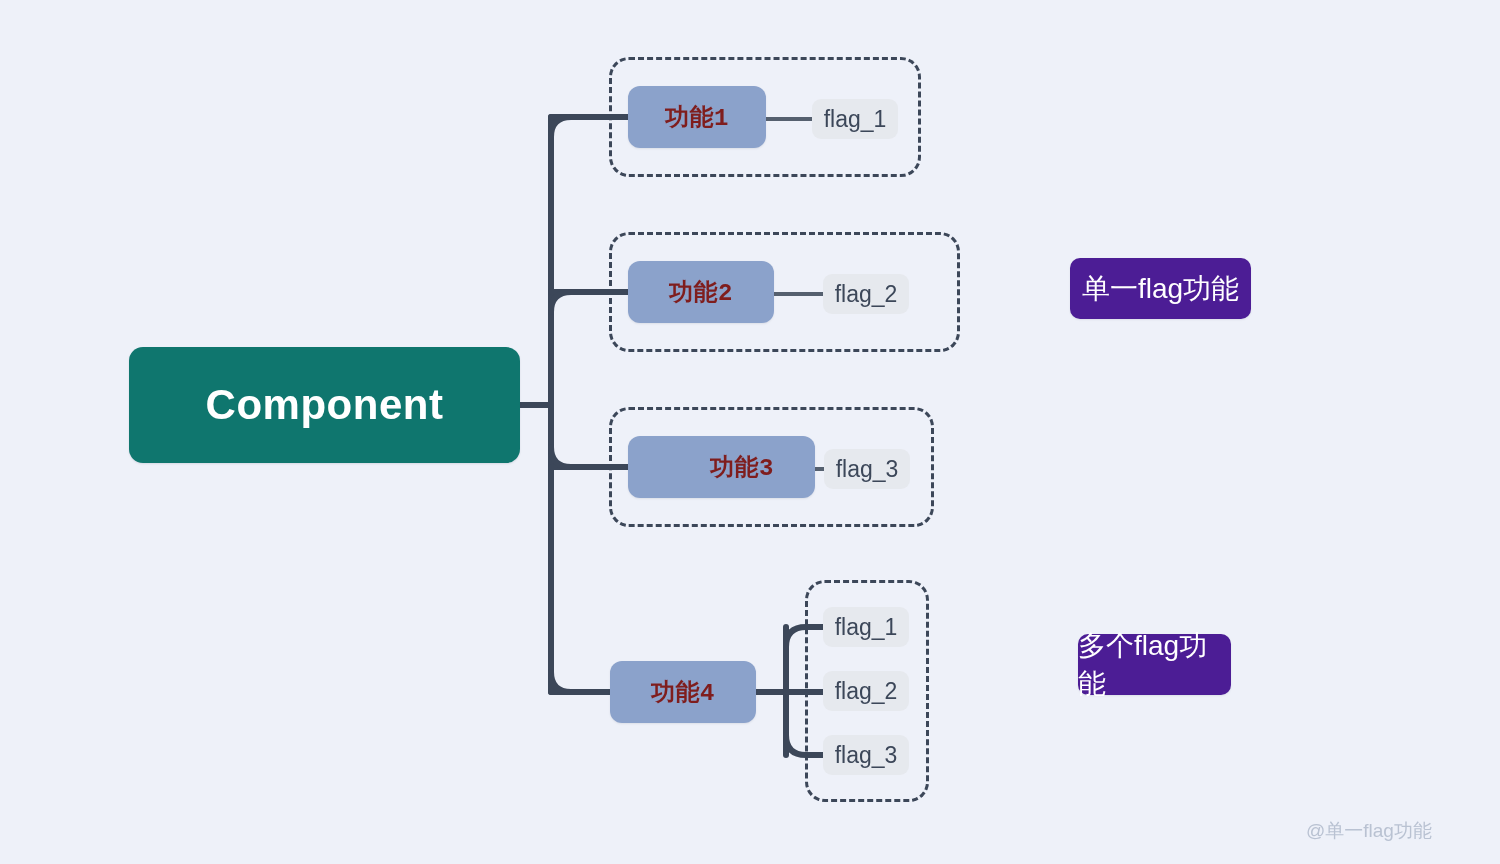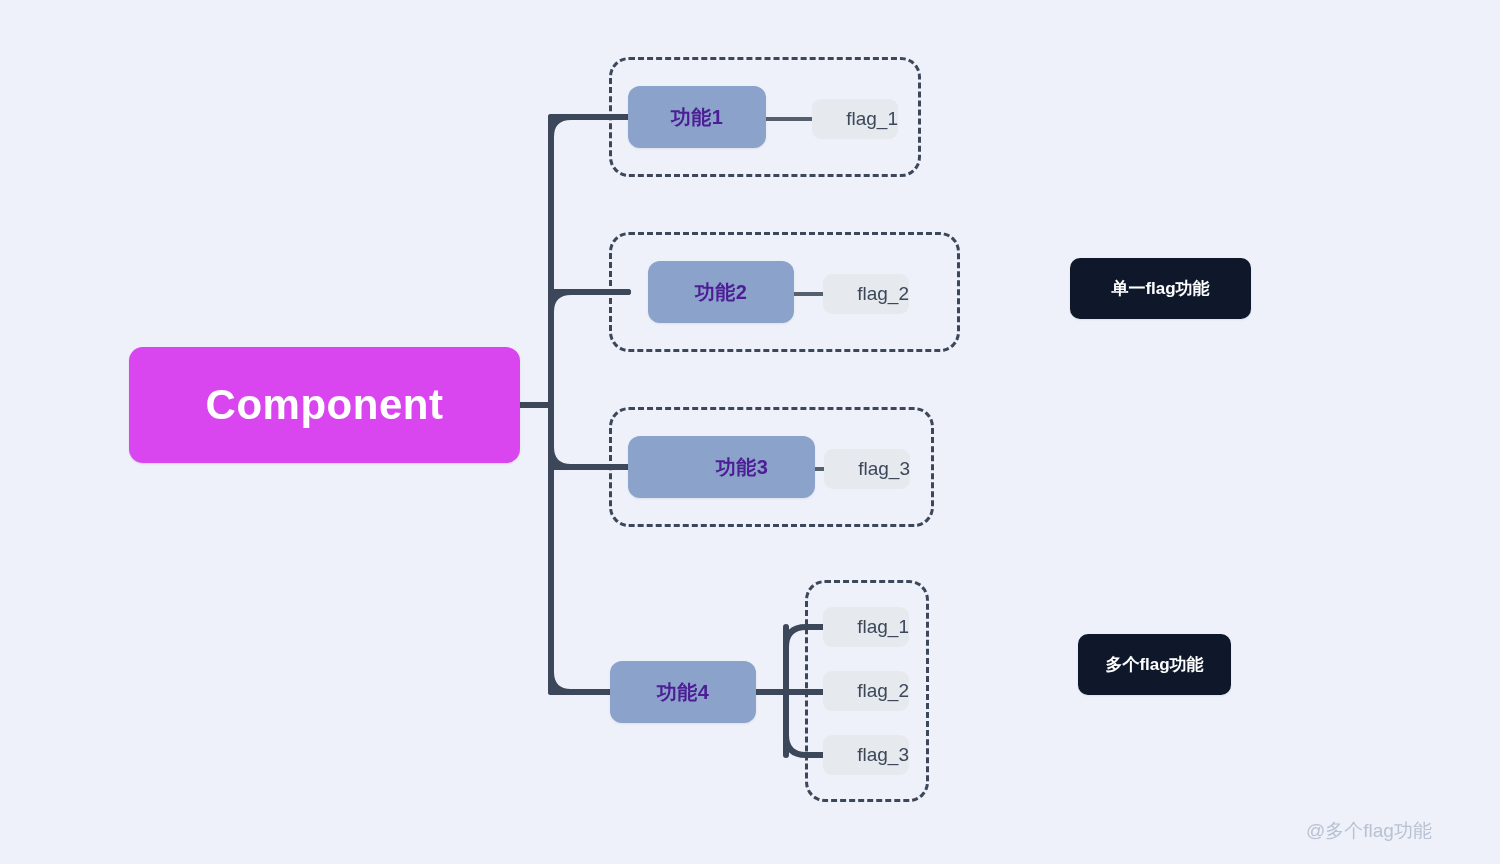--- a/index.html
+++ b/index.html
@@ -27,21 +27,21 @@
     pointer-events: none;
   }
 
   
   .root-node {
     position: absolute;
     left: 129px;
     top: 347px;
     width: 391px;
     height: 116px;
-    background: #d946ef;
+    background: #0f766e;
     border-radius: 14px;
     display: flex;
     align-items: center;
     justify-content: center;
     box-shadow: 0 1px 2px rgba(40,50,70,.12);
   }
   .root-node .root-label {
     color: #ffffff;
     font-size: 42px;
     font-weight: bold;
@@ -64,60 +64,60 @@
   .fn-node {
     position: absolute;
     background: #8ba2cb;
     border-radius: 12px;
     display: flex;
     align-items: center;
     justify-content: center;
     box-shadow: 0 1px 2px rgba(60,71,89,.10);
   }
   .fn-node .fn-label {
-    color: #4c1d95;
-    font-size: 20px;
+    color: #7f1d1d;
+    font-size: 24px;
     font-weight: bold;
     letter-spacing: 0.5px;
+    font-family: Liberation Mono, monospace;
   }
   .fn1 { left: 628px; top: 86px;  width: 138px; height: 62px; }
-  .fn2 { left: 628px; top: 261px; width: 146px; height: 62px; margin-left: 20px; }
+  .fn2 { left: 628px; top: 261px; width: 146px; height: 62px; }
   .fn3 { left: 628px; top: 436px; width: 146px; height: 62px; padding-left: 41px; }
   .fn4 { left: 610px; top: 661px; width: 146px; height: 62px; justify-content: center; }
 
   
   .flag-pill {
     position: absolute;
     background: #e6e9ee;
     border-radius: 9px;
     display: flex;
     align-items: center;
-    justify-content: flex-end;
+    justify-content: center;
     color: #3c4759;
-    font-size: 19px;
+    font-size: 23px;
   }
   .fl1 { left: 812px; top: 99px;  width: 86px; height: 40px; }
   .fl2 { left: 823px; top: 274px; width: 86px; height: 40px; }
   .fl3 { left: 824px; top: 449px; width: 86px; height: 40px; }
   .f4a { left: 823px; top: 607px; width: 86px; height: 40px; }
   .f4b { left: 823px; top: 671px; width: 86px; height: 40px; }
   .f4c { left: 823px; top: 735px; width: 86px; height: 40px; }
 
   
   .legend-chip {
     position: absolute;
-    background: #0f172a;
+    background: #4c1d95;
     border-radius: 10px;
     display: flex;
     align-items: center;
     justify-content: center;
     color: #ffffff;
-    font-size: 17px;
+    font-size: 28px;
     box-shadow: 0 1px 2px rgba(60,71,89,.10);
-    font-weight: bold;
   }
   .lg1 { left: 1070px; top: 258px; width: 181px; height: 61px; }
   .lg2 { left: 1078px; top: 634px; width: 153px; height: 61px; }
 
   
   .watermark {
     position: absolute;
     left: 1306px;
     top: 818px;
     color: #b9c2d2;
@@ -210,15 +210,15 @@
     <span>flag_3</span>
   </div>
 
   <div class="legend-chip lg1">
     <span>单一flag功能</span>
   </div>
   <div class="legend-chip lg2">
     <span>多个flag功能</span>
   </div>
 
-  <div class="watermark">@多个flag功能</div>
+  <div class="watermark">@单一flag功能</div>
 
 </div>
 
 </body></html>

